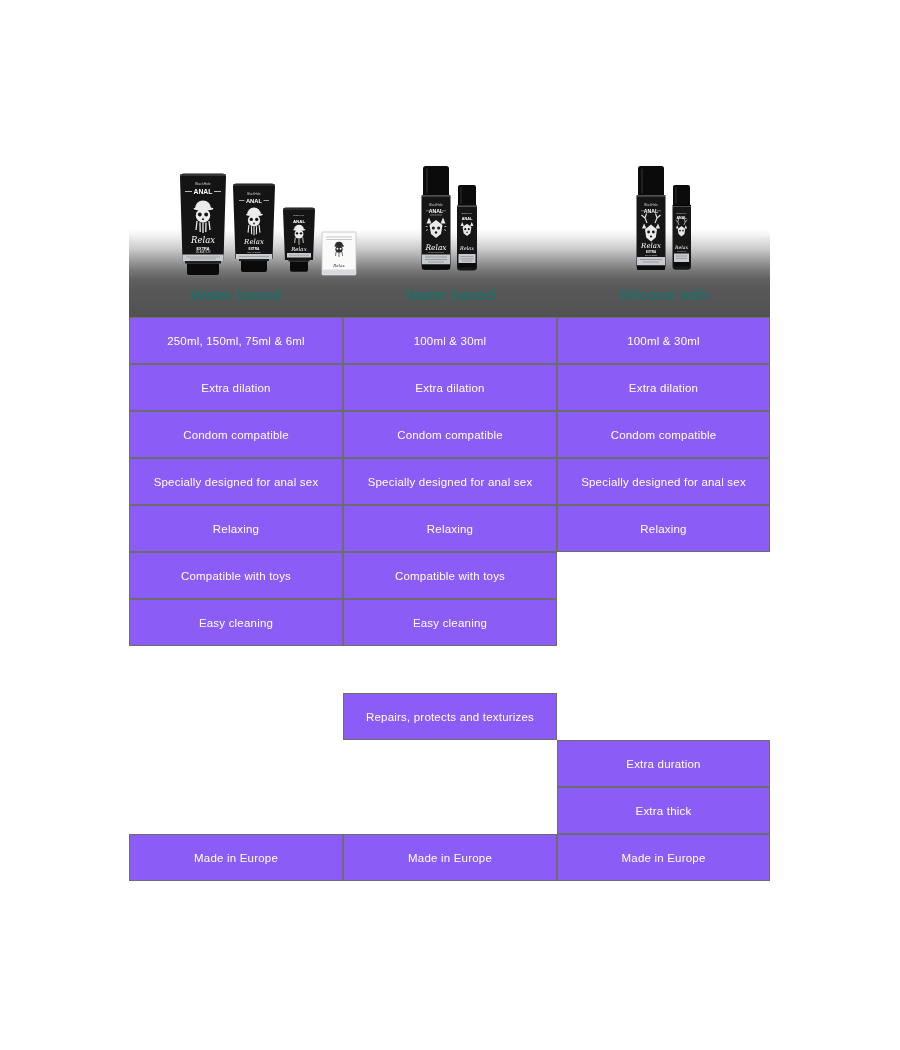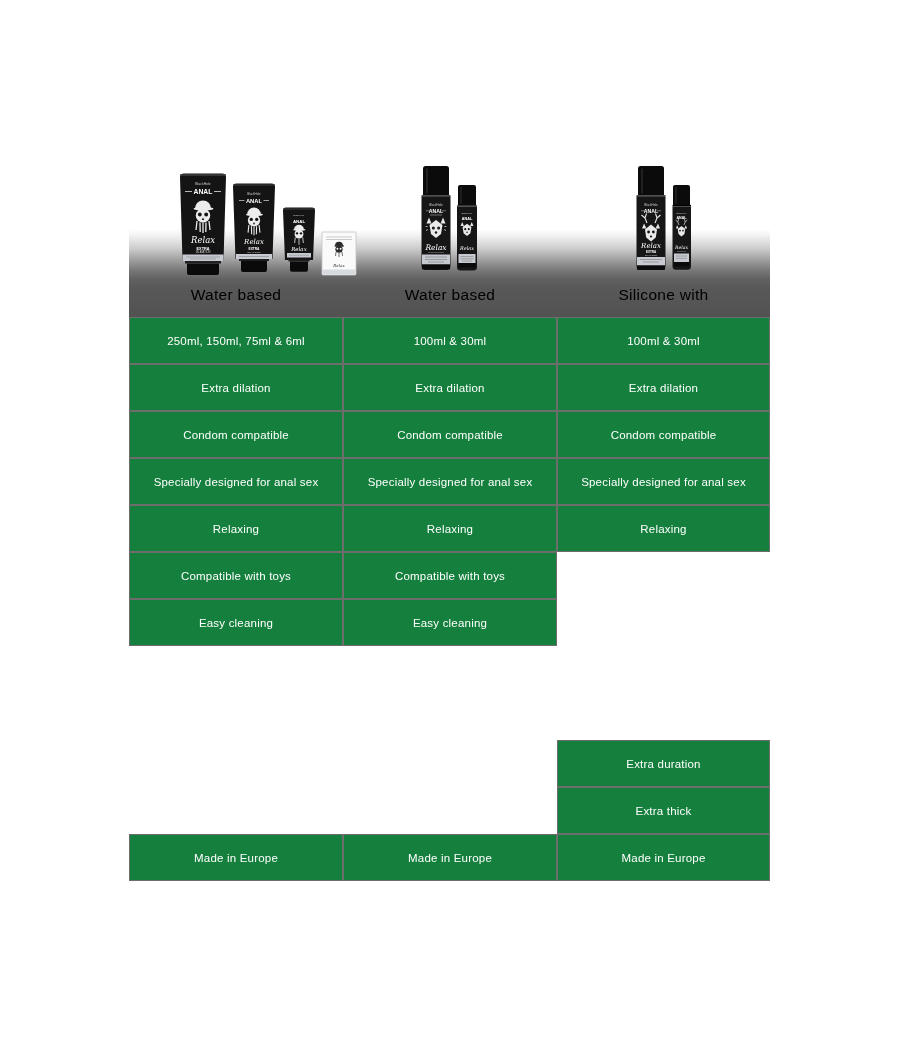--- a/index.html
+++ b/index.html
@@ -18,34 +18,34 @@
     width: 641px; height: 88px;
     background: linear-gradient(to bottom,
       #ffffff 0%, #f3f3f3 7%, #cdcdcd 22%, #a0a0a0 35%,
       #787878 47%, #616161 57%, #585858 68%, #525252 100%);
     z-index: 1;
   }
   .col-header {
     position: absolute;
     top: 282px; height: 26px;
     display: flex; align-items: center; justify-content: center;
-    color: #000000; font-size: 15.5px; letter-spacing: 0.3px;
+    color: #0f766e; font-size: 15.5px; letter-spacing: 0.3px;
     z-index: 3;
   }
   .product-svg { position: absolute; z-index: 2; }
   .tbl {
     position: absolute;
     left: 129px; top: 317px; width: 641px;
     display: grid;
     grid-template-columns: 214px 214px 213px;
     grid-auto-rows: 47px;
     z-index: 2;
   }
   .cell {
-    background: #15803d;
+    background: #8b5cf6;
     border: 1px solid #6d6d6d;
     color: #ffffff;
     display: flex; align-items: center; justify-content: center;
     font-size: 11.5px; text-align: center; letter-spacing: 0.2px;
   }
   .script-txt { font-family: "DejaVu Serif", serif; font-style: italic; }
 </style>
 </head>
 <body>
 
@@ -250,20 +250,21 @@
     <div class="cell" style="grid-area:5/2">Relaxing</div>
     <div class="cell" style="grid-area:5/3">Relaxing</div>
 
     <div class="cell" style="grid-area:6/1">Compatible with toys</div>
     <div class="cell" style="grid-area:6/2">Compatible with toys</div>
 
     <div class="cell" style="grid-area:7/1">Easy cleaning</div>
     <div class="cell" style="grid-area:7/2">Easy cleaning</div>
 
 
+    <div class="cell" style="grid-area:9/2">Repairs, protects and texturizes</div>
 
     <div class="cell" style="grid-area:10/3">Extra duration</div>
 
     <div class="cell" style="grid-area:11/3">Extra thick</div>
 
     <div class="cell" style="grid-area:12/1">Made in Europe</div>
     <div class="cell" style="grid-area:12/2">Made in Europe</div>
     <div class="cell" style="grid-area:12/3">Made in Europe</div>
   </div>
 

